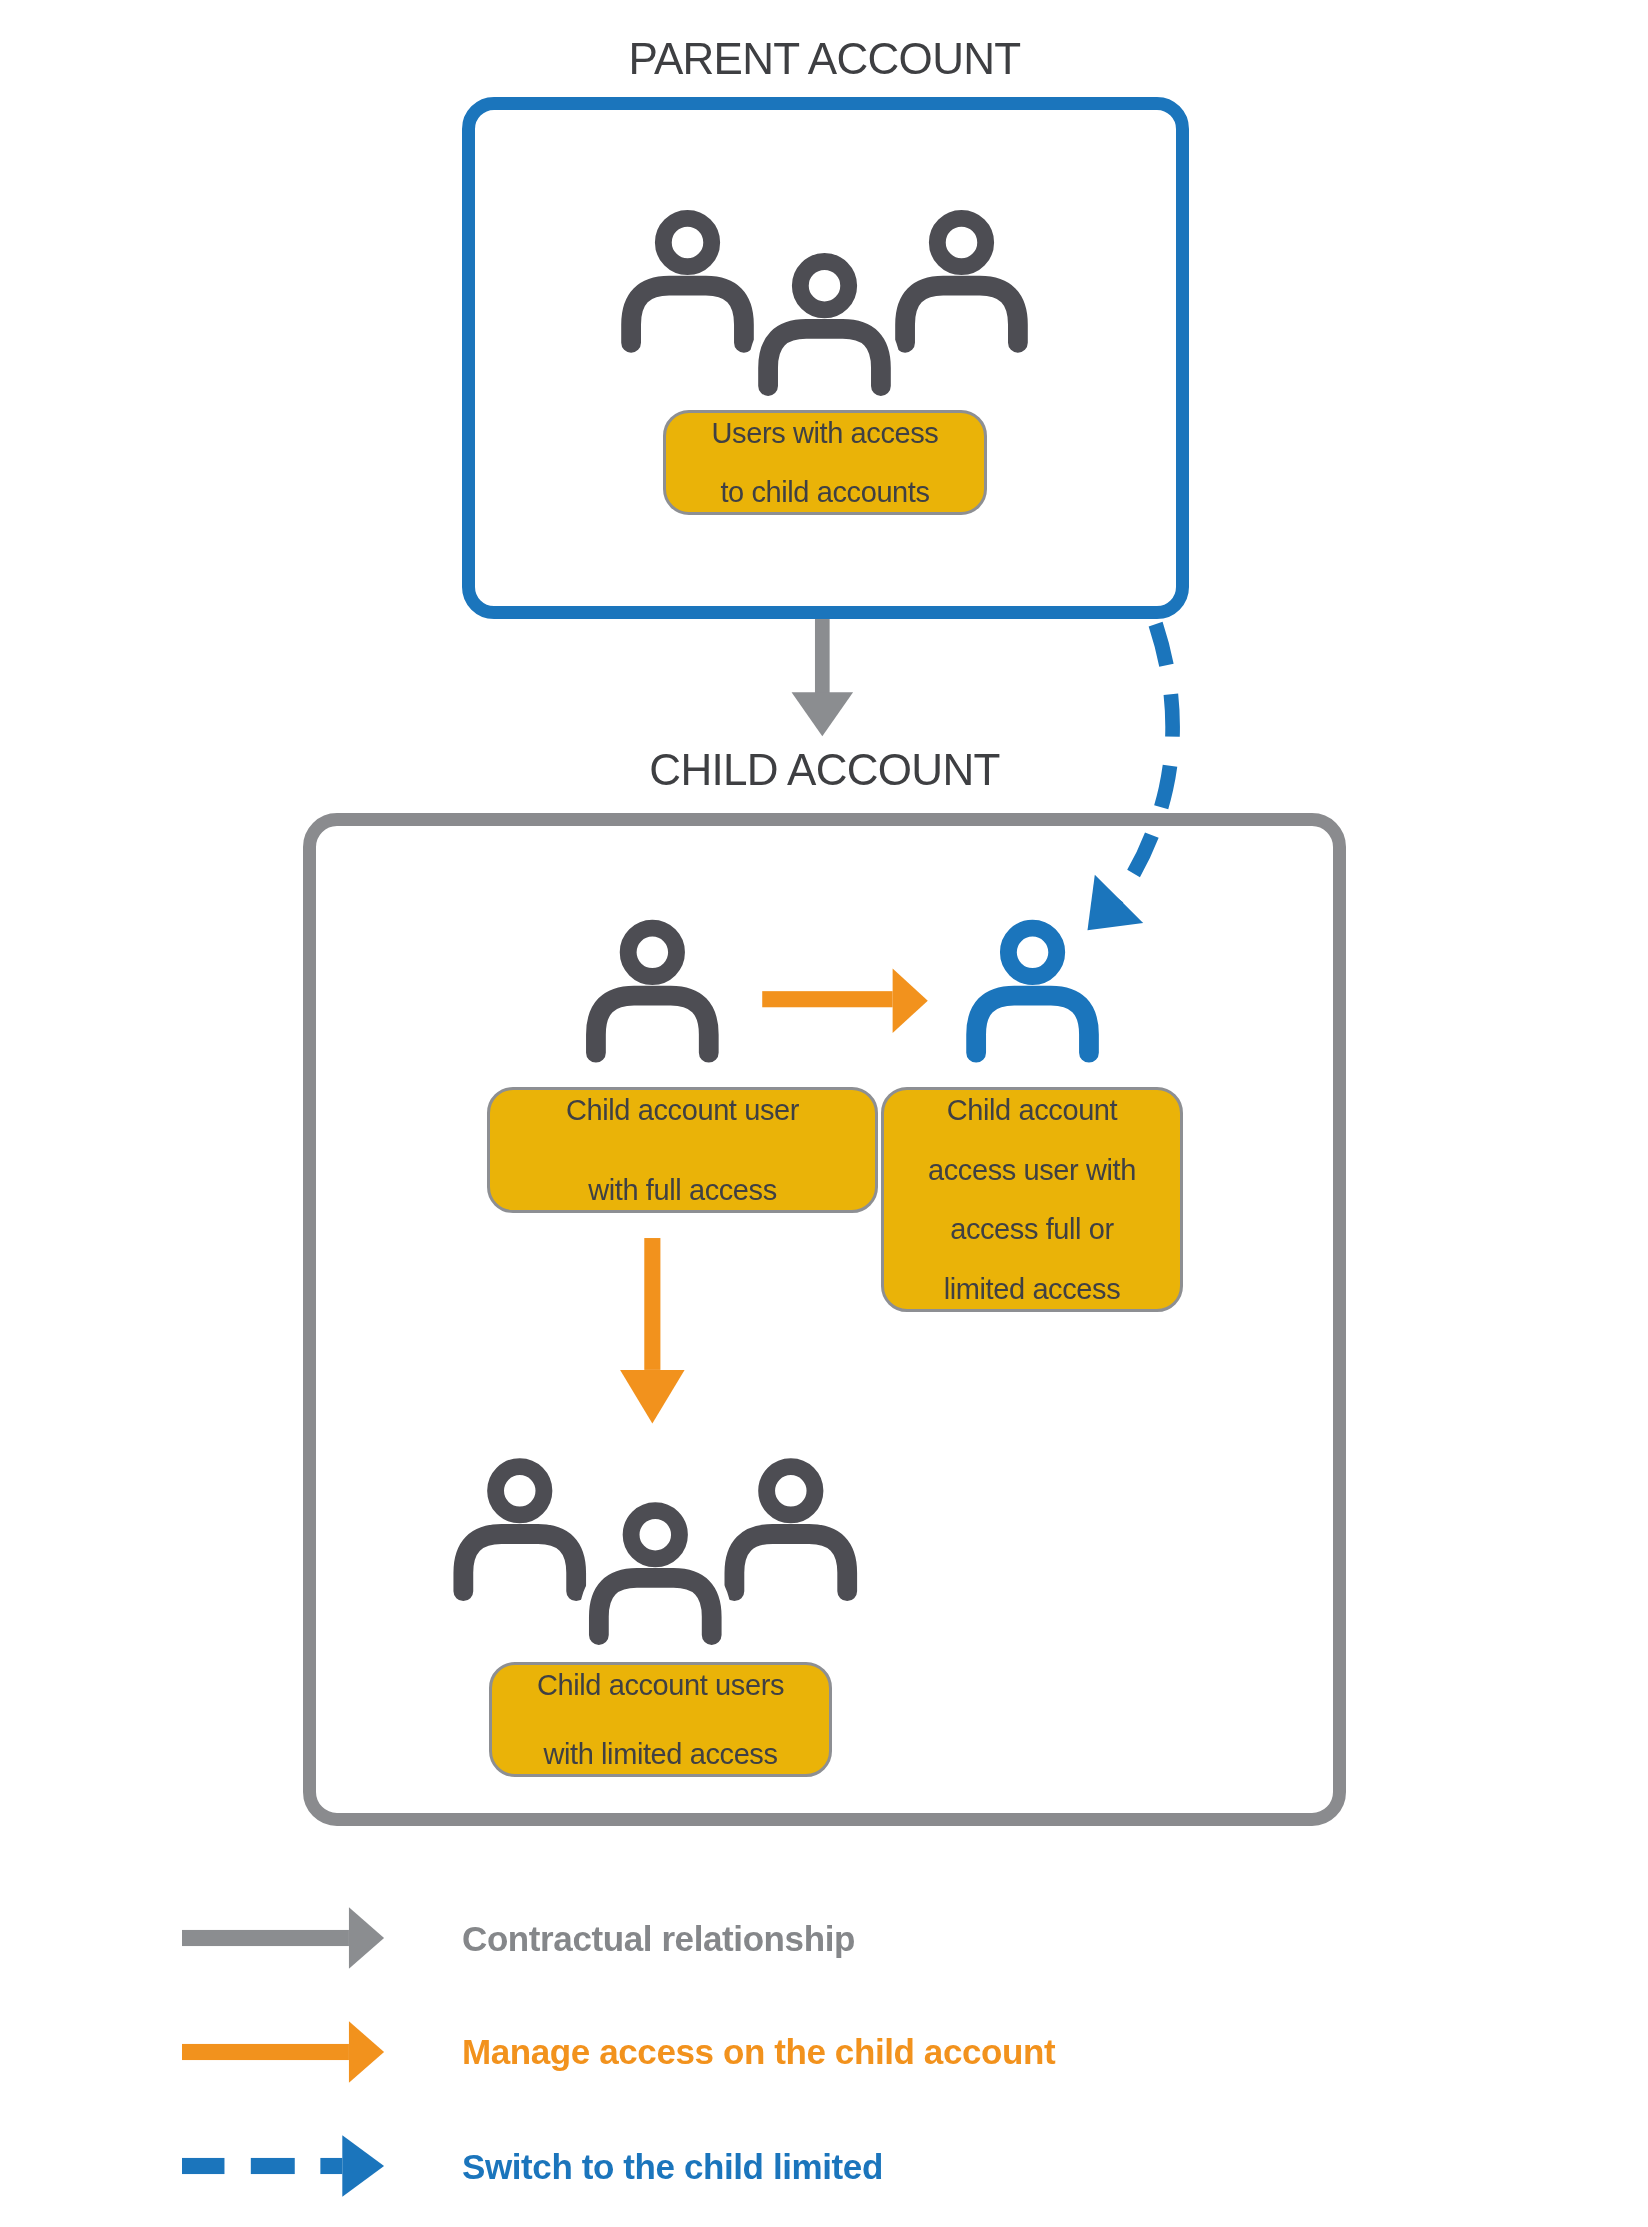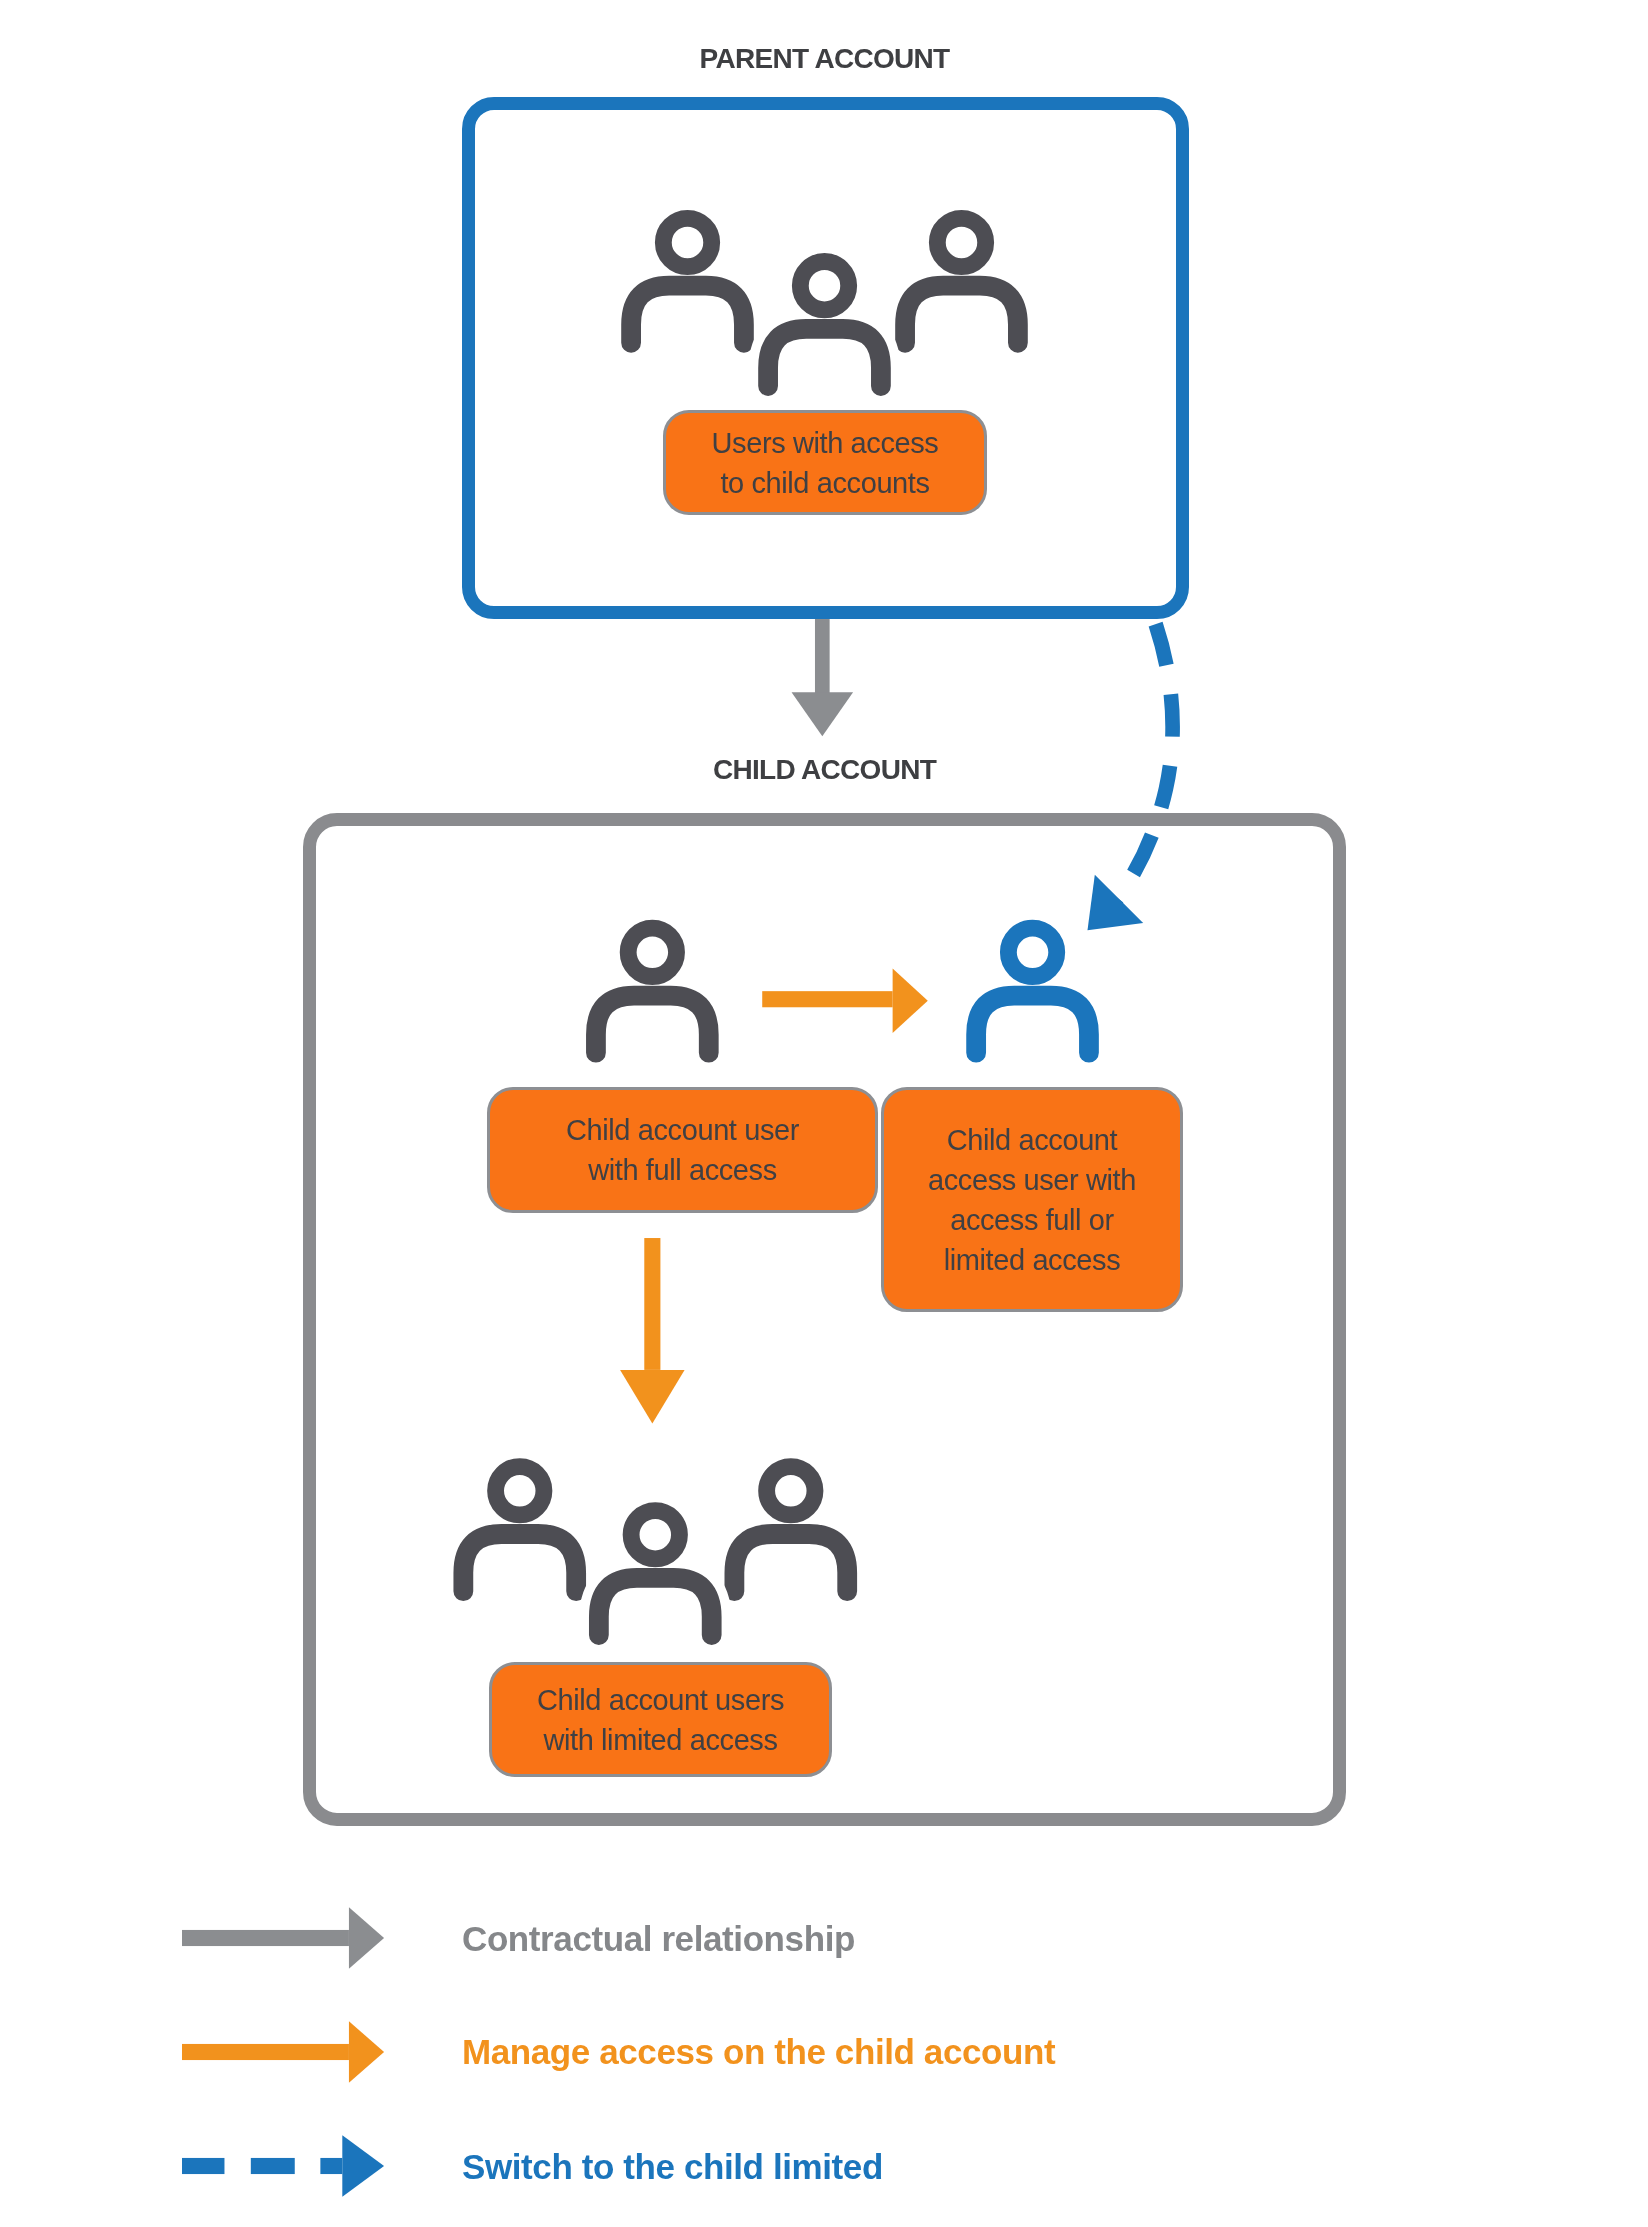--- a/index.html
+++ b/index.html
@@ -1,26 +1,26 @@
 <!DOCTYPE html>
 <html style="font-size:11.7px"><head>
 <meta charset="utf-8">
 <style>
   html,body{margin:0;padding:0;background:#fff;}
   .canvas{position:relative;width:1649px;height:2227px;background:#ffffff;overflow:hidden;
           font-family:"Liberation Sans", sans-serif;}
   .big-title{position:absolute;left:0;width:1649px;text-align:center;
-             font-size:28px;font-weight:700;letter-spacing:-0.7px;color:#3E3F42;line-height:47px;}
+             font-size:44px;font-weight:400;letter-spacing:-0.7px;color:#3E3F42;line-height:47px;}
   #parent-title{top:35px;}
   #child-title{top:746px;}
   .frame{position:absolute;box-sizing:border-box;background:#ffffff;}
   #parent-box{left:462px;top:97px;width:727px;height:522px;border:13px solid #1B75BC;border-radius:32px;}
   #child-box{left:303px;top:813px;width:1043px;height:1013px;border:13px solid #8A8B8E;border-radius:34px;}
-  .label-box{position:absolute;box-sizing:border-box;background:#f97316;border:3.7px solid #8D8F93;
-             border-radius:26px;display:flex;flex-direction:column;align-items:center;justify-content:center;
+  .label-box{position:absolute;box-sizing:border-box;background:#eab308;border:3.7px solid #8D8F93;
+             border-radius:26px;display:flex;flex-direction:column;align-items:center;justify-content:space-between;
              z-index:3;}
   .label-box span{display:block;font-size:29px;line-height:40px;letter-spacing:-0.4px;color:#3F4044;
                   text-align:center;white-space:nowrap;}
   #parent-users-label{left:663px;top:410px;width:324px;height:105px;}
   #full-access-label{left:487px;top:1087px;width:391px;height:126px;}
   #parent-user-label{left:881px;top:1087px;width:302px;height:225px;}
   #limited-access-label{left:489px;top:1662px;width:343px;height:115px;}
   #shape-overlay{position:absolute;left:0;top:0;width:1649px;height:2227px;z-index:5;pointer-events:none;}
   .legend-row{position:absolute;left:0;top:0;}
   .legend-arrow{position:absolute;left:182px;width:205px;height:62px;}

